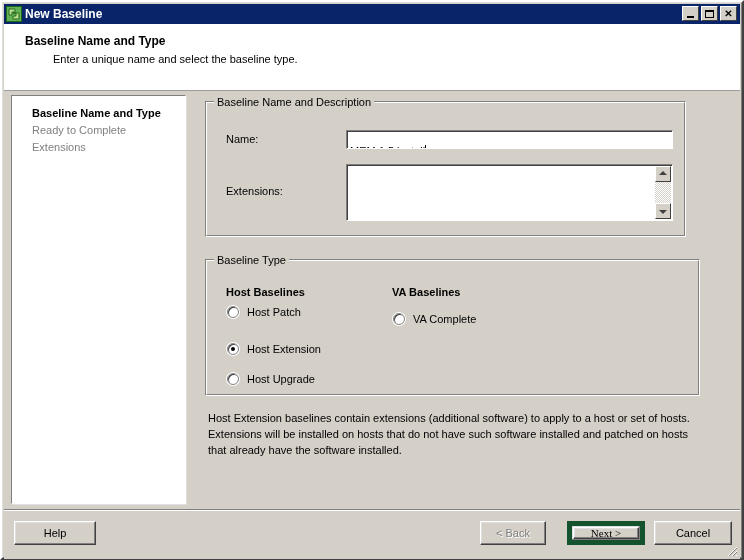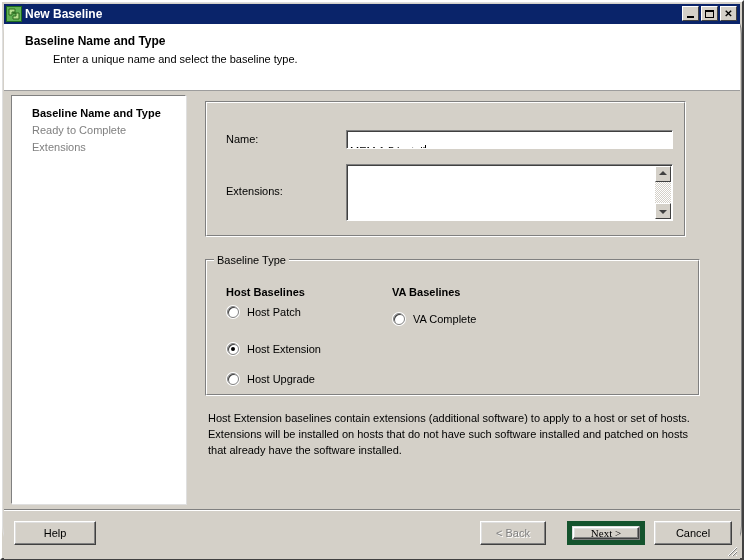--- a/index.html
+++ b/index.html
@@ -29,21 +29,20 @@
     border-right: 2px solid #404040;
     border-bottom: 2px solid #404040;
   }
   #window-inner {
     position: absolute;
     left: 0; top: 0; right: 0; bottom: 0;
     border-top: 1px solid #dfdfdf;
     border-left: 1px solid #dfdfdf;
     border-right: 1px solid #808080;
     border-bottom: 1px solid #808080;
-    border-radius: 32px;
   }
 
   
   #titlebar {
     position: absolute;
     left: 1px; top: 1px;
     width: 736px;
     height: 20px;
     background: #0a246a;
     display: flex;
@@ -450,20 +449,21 @@
       <div id="sidebar">
         <div class="step active">Baseline Name and Type</div>
         <div class="step inactive">Ready to Complete</div>
         <div class="step inactive">Extensions</div>
       </div>
 
       <div id="content">
 
         <div class="groupbox" id="gb-name">
           <div class="gb-inner"></div>
+          <div class="gb-legend">Baseline Name and Description</div>
 
           <div class="field-label" style="left:20px; top:31px;">Name:</div>
           <div class="sunken" id="name-input"><span>MEM 1.5 install</span><span id="name-caret"></span></div>
 
           <div class="field-label" style="left:20px; top:83px;">Extensions:</div>
           <div class="sunken" id="desc-box">
             <div id="desc-scroll">
               <div id="desc-track"></div>
               <div class="sb-btn up"></div>
               <div class="sb-btn down"></div>

